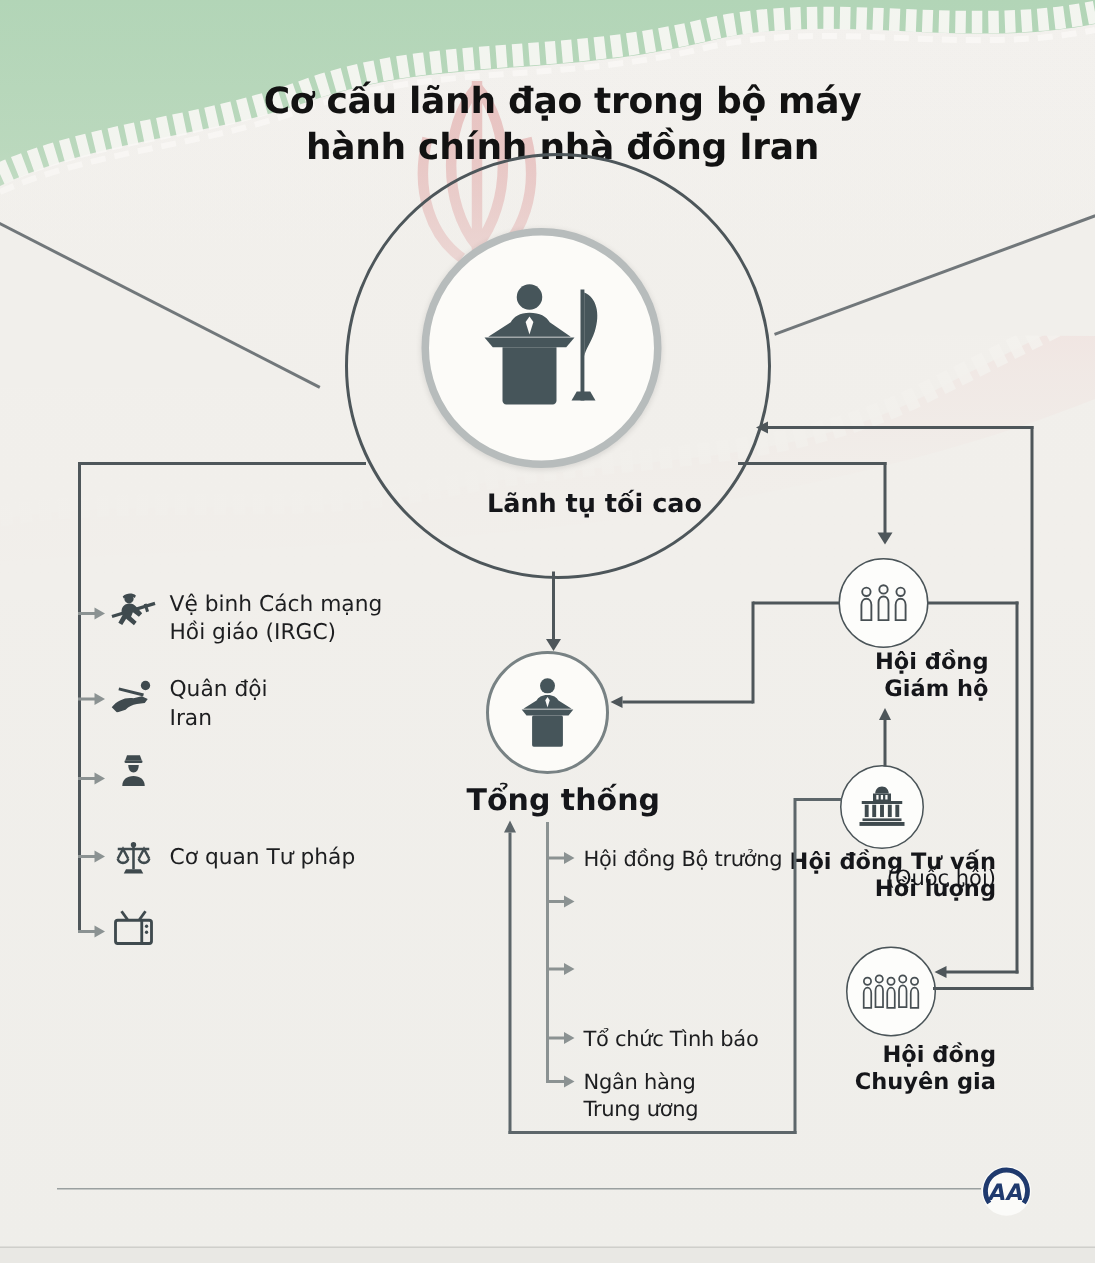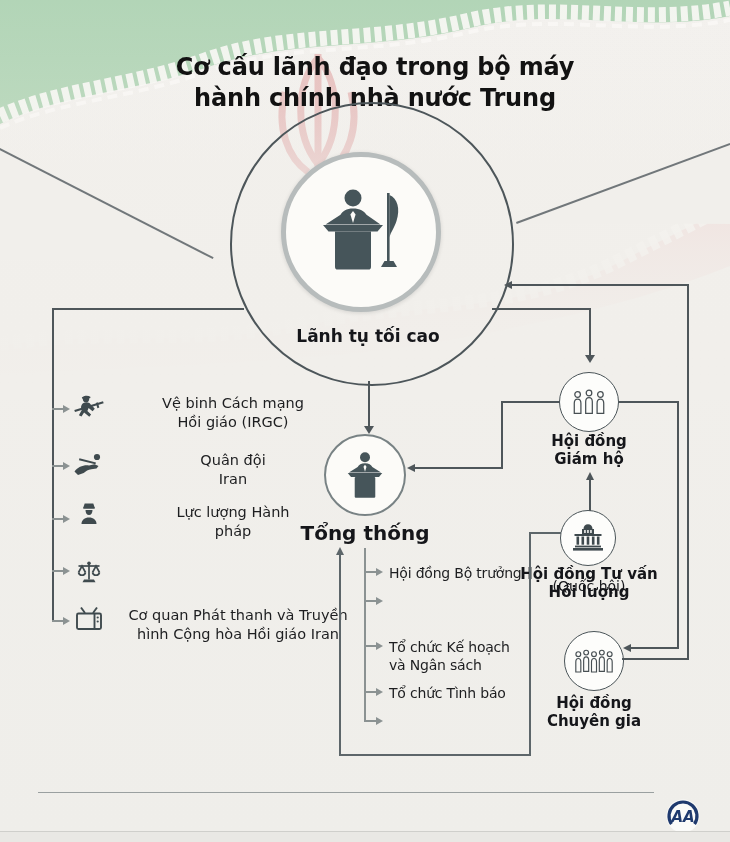--- a/index.html
+++ b/index.html
@@ -14,23 +14,23 @@
   .title{position:absolute;left:30px;right:10px;top:52px;text-align:center;
     font-size:24px;line-height:31px;font-weight:bold;color:#121212;letter-spacing:-0.2px;}
   .circle{position:absolute;border-radius:50%;background:#fcfbf8;
     display:flex;align-items:center;justify-content:center;}
   .big-ring{position:absolute;left:230px;top:102px;width:280px;height:280px;
     border-radius:50%;border:2.5px solid #4d565a;background:transparent;}
   .sl-circle{left:281px;top:152px;width:150px;height:150px;border:5px solid #b7bcbc;
     box-shadow:0 1px 4px rgba(0,0,0,0.12);}
   .pres-circle{left:324px;top:434px;width:82px;height:82px;border:2px solid #788284;box-sizing:border-box;}
   .small-circle{border:1.6px solid #4a5458;box-sizing:border-box;background:#fdfdfb;}
-  .node-label{position:absolute;text-align:center;font-weight:bold;color:#15161a;}
+  .node-label{position:absolute;text-align:right;font-weight:bold;color:#15161a;}
   .prelines{white-space:pre-line;}
-  .left-item-label{position:absolute;font-size:14.5px;line-height:18.5px;color:#1d1e20;white-space:pre-line;text-align:center;}
+  .left-item-label{position:absolute;font-size:14.5px;line-height:18.5px;color:#1d1e20;white-space:pre-line;}
   .sub-item-label{position:absolute;font-size:14px;line-height:18px;color:#1d1e20;white-space:pre-line;letter-spacing:-0.2px;}
   .icon-box{position:absolute;display:flex;align-items:center;justify-content:center;}
   .footer-band{position:absolute;left:0;right:0;bottom:0;height:10px;background:#e9e8e4;border-top:1px solid #cfcfcb;}
   .fadeveil{position:absolute;left:0;top:0;width:730px;height:400px;pointer-events:none;
     background:linear-gradient(180deg,rgba(241,239,235,0.10) 0%,rgba(241,239,235,0.22) 25%,
     rgba(241,239,235,0.55) 45%,rgba(241,239,235,0.80) 62%,rgba(241,239,235,0.96) 80%,#f1efeb 100%);}
   .diag{position:absolute;height:1.5px;background:#5a6266;opacity:0.85;transform-origin:left top;}
   .cream-tri{position:absolute;background:#f1efeb;}
 </style>
 </head>
@@ -54,21 +54,21 @@
   </svg>
   <div class="fadeveil"></div>
 
   <div class="cream-tri" style="left:0;top:149px;width:214px;height:110px;clip-path:polygon(0 0,100% 100%,0 100%);"></div>
   <div class="cream-tri" style="left:516px;top:144px;width:214px;height:80px;clip-path:polygon(100% 0,100% 100%,0 98%);"></div>
   <div class="diag" style="left:0;top:148px;width:240px;transform:rotate(27.1deg);"></div>
   <div class="diag" style="left:516px;top:222px;width:228px;transform:rotate(-20.3deg);"></div>
 
   <div class="title">
     <div>Cơ cấu lãnh đạo trong bộ máy</div>
-    <div>hành chính nhà nước Trung</div>
+    <div>hành chính nhà đồng Iran</div>
   </div>
 
   <div class="big-ring"></div>
   <div class="circle sl-circle">
     <svg width="104" height="92" viewBox="0 0 100 92">
       <g fill="#46555a">
         <circle cx="42" cy="12" r="8.5"></circle>
         <path d="M42 22.5c-6.5 0-10.5 2.6-12.5 6.3L14.5 38.5h55L55.5 28.8C53.2 25 49 22.5 42 22.5z"></path>
         <path d="M12 39h60l-5.5 6.5h-49z"></path>
         <path d="M24 45.5h36V81c0 1.6-1 2.6-2.6 2.6H26.6c-1.6 0-2.6-1-2.6-2.6z"></path>
@@ -123,52 +123,49 @@
   <div class="icon-box" style="left:74px;top:501px;width:30px;height:26px;">
     <svg width="26" height="24" viewBox="0 0 26 24">
         <g fill="#3f4a4e">
       <path d="M8.7 1.5h8.6l1.2 3.4H7.5z"></path>
       <rect x="7" y="4.9" width="12" height="1.8" rx="0.9"></rect>
       <path d="M9.5 8h7c0 3-1.4 5-3.5 5S9.5 11 9.5 8z"></path>
       <path d="M5.5 22c0-4.2 3.2-6.6 7.5-6.6s7.5 2.4 7.5 6.6z"></path>
     </g>
       </svg>
   </div>
-  <div class="left-item-label" style="left:113px;top:503px;width:240px;">Lực lượng Hành
-pháp</div>
 
   <div class="icon-box" style="left:72px;top:558px;width:34px;height:28px;">
     <svg width="30" height="26" viewBox="0 0 30 26">
       <g stroke="#3f4a4e" stroke-width="1.7" fill="none">
         <line x1="15" y1="4" x2="15" y2="20.5"></line>
         <line x1="4.5" y1="7" x2="25.5" y2="7"></line>
         <path d="M4.5 13.5L8 7l3.5 6.5"></path>
           <path d="M4.5 13.5a3.6 3.6 0 0 0 7 0"></path>
         <path d="M18.5 13.5L22 7l3.5 6.5"></path>
           <path d="M18.5 13.5a3.6 3.6 0 0 0 7 0"></path>
       </g>
       <circle cx="15" cy="4.2" r="1.8" fill="#3f4a4e"></circle>
       <path d="M10 20.5h10l1.5 2.8h-13z" fill="#3f4a4e"></path>
     </svg>
   </div>
+  <div class="left-item-label" style="left:113px;top:563px;width:240px;">Cơ quan Tư pháp</div>
 
   <div class="icon-box" style="left:72px;top:604px;width:34px;height:28px;">
     <svg width="30" height="26" viewBox="0 0 30 26">
       <g stroke="#3f4a4e" stroke-width="1.9" fill="none">
         <rect x="3" y="8.5" width="24" height="15.5" rx="1.5"></rect>
         <line x1="11" y1="8" x2="7" y2="2.5"></line>
           <line x1="19" y1="8" x2="23" y2="2.5"></line>
         <line x1="20.5" y1="8.5" x2="20.5" y2="24"></line>
       </g>
       <circle cx="23.7" cy="12.5" r="1.1" fill="#3f4a4e"></circle>
       <circle cx="23.7" cy="16.5" r="1.1" fill="#3f4a4e"></circle>
     </svg>
   </div>
-  <div class="left-item-label" style="left:113px;top:606px;width:250px;">Cơ quan Phát thanh và Truyền
-hình Cộng hòa Hồi giáo Iran</div>
 
   <div class="circle small-circle" style="left:559px;top:372px;width:60px;height:60px;">
     <svg width="42" height="28" viewBox="0 0 40 27">
       <g stroke="#474f53" stroke-width="1.2" fill="#fcfcfa">
         <g transform="translate(0,1.5)">
             <circle cx="9" cy="4.8" r="2.7"></circle>
             <path d="M5.8 23V13.2c0-2.3 1.3-3.9 3.2-3.9s3.2 1.6 3.2 3.9V23z"></path>
           </g>
         <g transform="translate(11,0)">
             <circle cx="9" cy="4.8" r="2.7"></circle>
@@ -230,23 +227,23 @@
             <circle cx="7" cy="4" r="2.3"></circle>
             <path d="M4.6 21V11.5c0-2 1.1-3.4 2.4-3.4s2.4 1.4 2.4 3.4V21z"></path>
           </g>
       </g>
     </svg>
   </div>
   <div class="node-label prelines" style="left:524px;top:694px;width:140px;font-size:15px;line-height:18px;">Hội đồng
 Chuyên gia</div>
 
   <div class="sub-item-label" style="left:389px;top:564px;width:145px;">Hội đồng Bộ trưởng</div>
-  <div class="sub-item-label" style="left:389px;top:638px;width:145px;">Tổ chức Kế hoạch
-và Ngân sách</div>
   <div class="sub-item-label" style="left:389px;top:684px;width:145px;">Tổ chức Tình báo</div>
+  <div class="sub-item-label" style="left:389px;top:713px;width:145px;">Ngân hàng
+Trung ương</div>
 
   <div class="ln" style="left:52px;top:308px;width:192px;height:2px;"></div>
   <div class="ln" style="left:52px;top:308px;width:2px;height:314px;"></div>
   <div class="lnl" style="left:52px;top:408px;width:12px;height:2px;"></div>
   <div class="arr" style="left:63px;top:405px;border-width:4px 0 4px 7px;border-left-color:#8b9292;"></div>
   <div class="lnl" style="left:52px;top:465px;width:12px;height:2px;"></div>
   <div class="arr" style="left:63px;top:462px;border-width:4px 0 4px 7px;border-left-color:#8b9292;"></div>
   <div class="lnl" style="left:52px;top:518px;width:12px;height:2px;"></div>
   <div class="arr" style="left:63px;top:515px;border-width:4px 0 4px 7px;border-left-color:#8b9292;"></div>
   <div class="lnl" style="left:52px;top:570px;width:12px;height:2px;"></div>
@@ -291,21 +288,21 @@
   <div class="lnl" style="left:364px;top:600px;width:13px;height:2px;"></div>
   <div class="arr" style="left:376px;top:597px;border-width:4px 0 4px 7px;border-left-color:#8b9292;"></div>
   <div class="lnl" style="left:364px;top:645px;width:13px;height:2px;"></div>
   <div class="arr" style="left:376px;top:642px;border-width:4px 0 4px 7px;border-left-color:#8b9292;"></div>
   <div class="lnl" style="left:364px;top:691px;width:13px;height:2px;"></div>
   <div class="arr" style="left:376px;top:688px;border-width:4px 0 4px 7px;border-left-color:#8b9292;"></div>
   <div class="lnl" style="left:364px;top:720px;width:13px;height:2px;"></div>
   <div class="arr" style="left:376px;top:717px;border-width:4px 0 4px 7px;border-left-color:#8b9292;"></div>
 
   <div class="abs" style="left:38px;top:792px;width:616px;height:1px;background:#9aa0a0;"></div>
-  <div class="abs" style="left:652px;top:797px;margin-left:12px;">
+  <div class="abs" style="left:652px;top:775px;">
     <svg width="38" height="38" viewBox="0 0 38 38">
       <circle cx="19" cy="19" r="16.5" fill="#fbfbf9"></circle>
       <path d="M7.5 27 A14 14 0 1 1 30.5 27" stroke="#1f3a6e" stroke-width="3.2" fill="none"></path>
       <text x="19" y="25" text-anchor="middle" font-size="15" font-weight="bold" font-style="italic" fill="#1f3a6e">AA</text>
     </svg>
   </div>
   <div class="footer-band"></div>
 
 </div>
 

